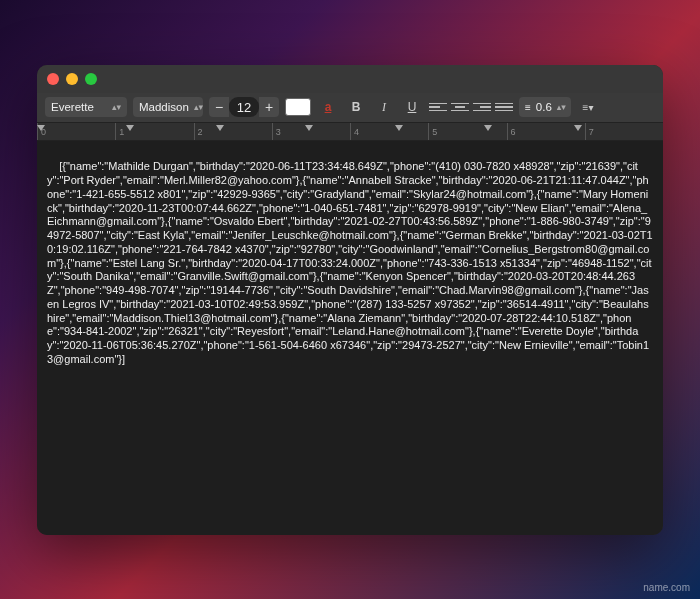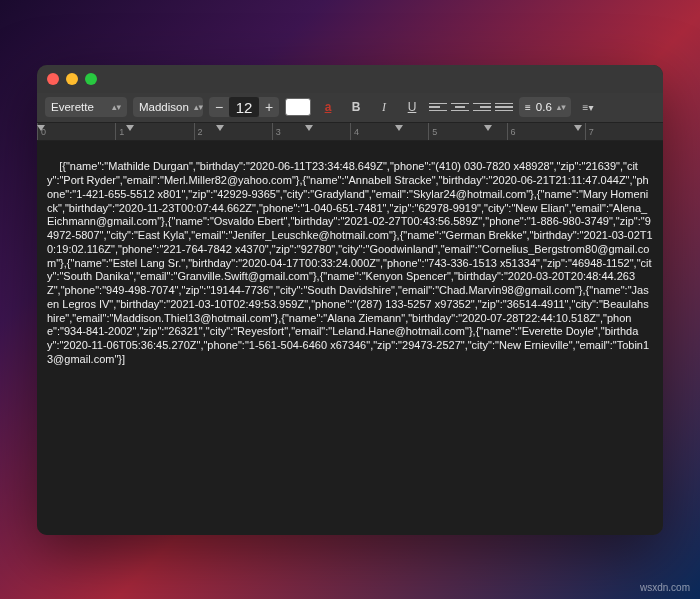--- a/index.html
+++ b/index.html
@@ -88,22 +88,22 @@
     .dropdown.weight { width: 70px; }
     .chev { font-size: 9px; color: #aaa; display:flex; flex-direction:column; line-height:6px; margin-left:auto;}
     .step-group { display:flex; align-items:center; }
     .step {
       background:#4a4a4a; color:#ddd; width:20px; height:20px;
       display:flex; align-items:center; justify-content:center; font-size:14px;
     }
     .step.l { border-radius: 4px 0 0 4px; }
     .step.r { border-radius: 0 4px 4px 0; }
     .num-field {
-      background:#222; color:#eee; width:30px; height:20px; font-size:15px;
-      display:flex; align-items:center; justify-content:center; border-radius:3px;
+      background:#222; color:#eee; width:30px; height:20px; font-size:13px;
+      display:flex; align-items:center; justify-content:center; border-radius:9px;
     }
     .color-well {
       width: 26px; height: 18px; background: #fff; border-radius: 3px; border:1px solid #666;
     }
     .tool-btn {
       width: 22px; height: 20px; display:flex; align-items:center; justify-content:center;
       color:#ccc; border-radius:3px; font-size:12px;
     }
     .tool-btn.a-col { color:#c0392b; font-weight:bold; text-decoration: underline; }
     .tool-btn.bold { font-weight:bold; }
@@ -240,13 +240,13 @@
       <div class="tick">
         <div class="num">7</div>
       </div>
     </div>
 
   <div class="content">
     <span>[{"name":"Mathilde Durgan","birthday":"2020-06-11T23:34:48.649Z","phone":"(410) 030-7820 x48928","zip":"21639","city":"Port Ryder","email":"Merl.Miller82@yahoo.com"},{"name":"Annabell Stracke","birthday":"2020-06-21T21:11:47.044Z","phone":"1-421-655-5512 x801","zip":"42929-9365","city":"Gradyland","email":"Skylar24@hotmail.com"},{"name":"Mary Homenick","birthday":"2020-11-23T00:07:44.662Z","phone":"1-040-651-7481","zip":"62978-9919","city":"New Elian","email":"Alena_Eichmann@gmail.com"},{"name":"Osvaldo Ebert","birthday":"2021-02-27T00:43:56.589Z","phone":"1-886-980-3749","zip":"94972-5807","city":"East Kyla","email":"Jenifer_Leuschke@hotmail.com"},{"name":"German Brekke","birthday":"2021-03-02T10:19:02.116Z","phone":"221-764-7842 x4370","zip":"92780","city":"Goodwinland","email":"Cornelius_Bergstrom80@gmail.com"},{"name":"Estel Lang Sr.","birthday":"2020-04-17T00:33:24.000Z","phone":"743-336-1513 x51334","zip":"46948-1152","city":"South Danika","email":"Granville.Swift@gmail.com"},{"name":"Kenyon Spencer","birthday":"2020-03-20T20:48:44.263Z","phone":"949-498-7074","zip":"19144-7736","city":"South Davidshire","email":"Chad.Marvin98@gmail.com"},{"name":"Jasen Legros IV","birthday":"2021-03-10T02:49:53.959Z","phone":"(287) 133-5257 x97352","zip":"36514-4911","city":"Beaulahshire","email":"Maddison.Thiel13@hotmail.com"},{"name":"Alana Ziemann","birthday":"2020-07-28T22:44:10.518Z","phone":"934-841-2002","zip":"26321","city":"Reyesfort","email":"Leland.Hane@hotmail.com"},{"name":"Everette Doyle","birthday":"2020-11-06T05:36:45.270Z","phone":"1-561-504-6460 x67346","zip":"29473-2527","city":"New Ernieville","email":"Tobin13@gmail.com"}]</span>
   </div>
 </div>
 
-<div class="watermark">wsxdn.com</div>
+<div class="watermark">name.com</div>
 
 </body></html>

